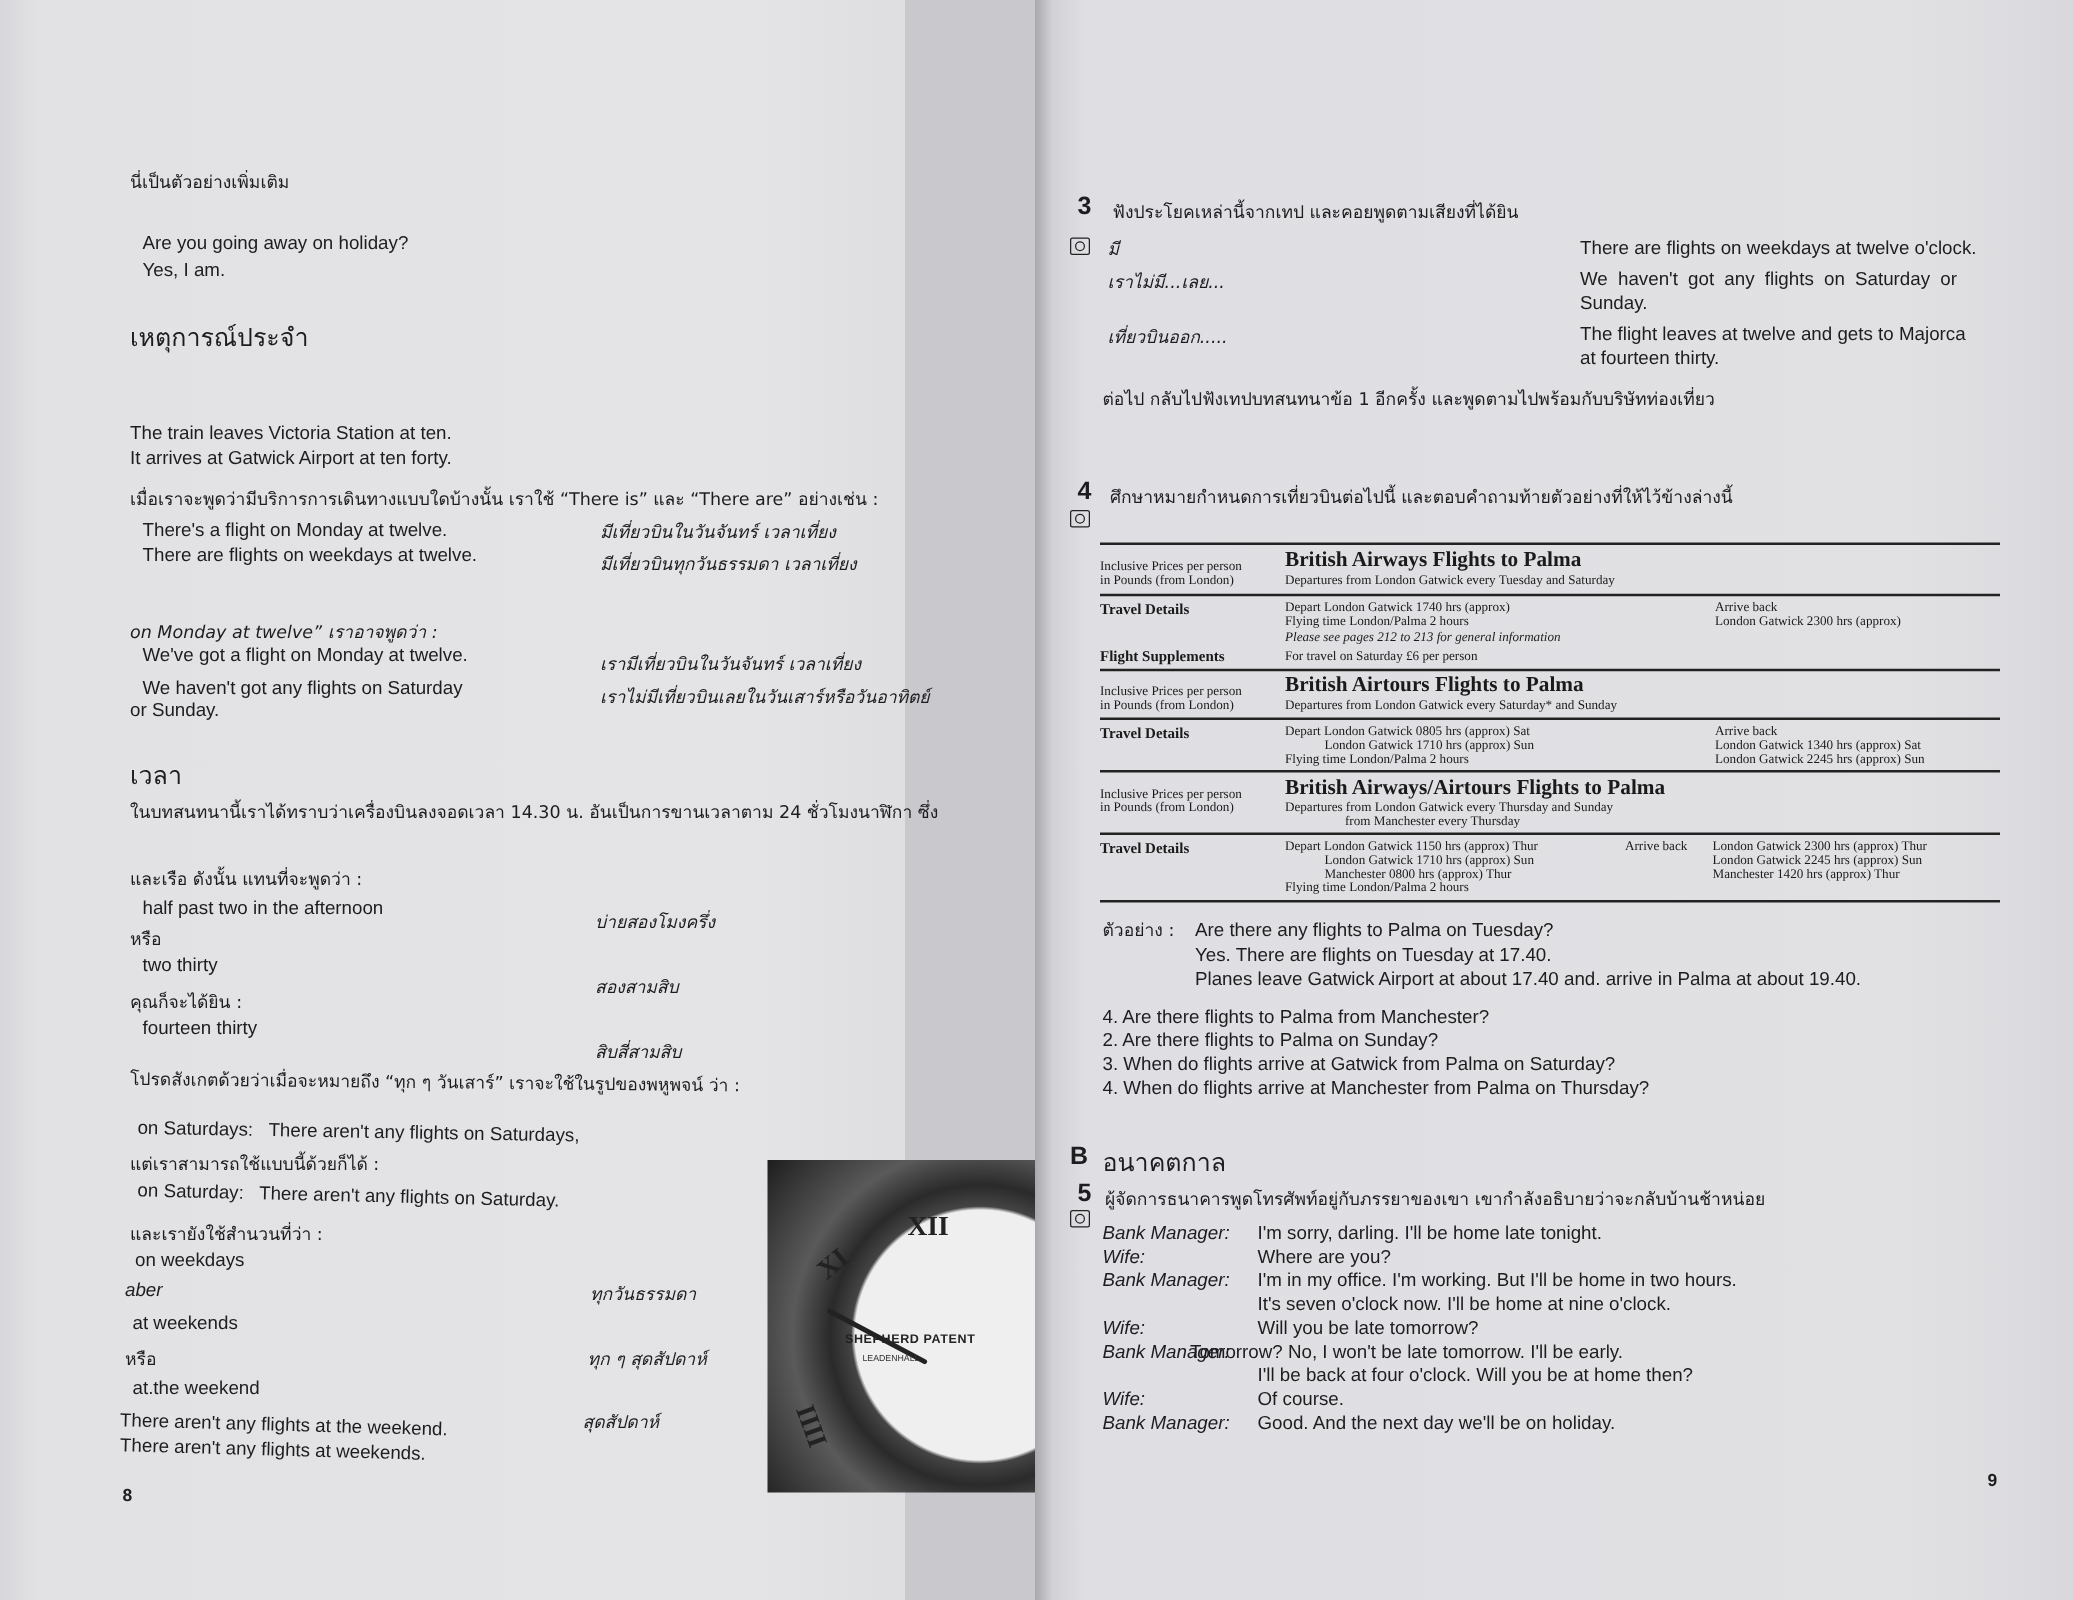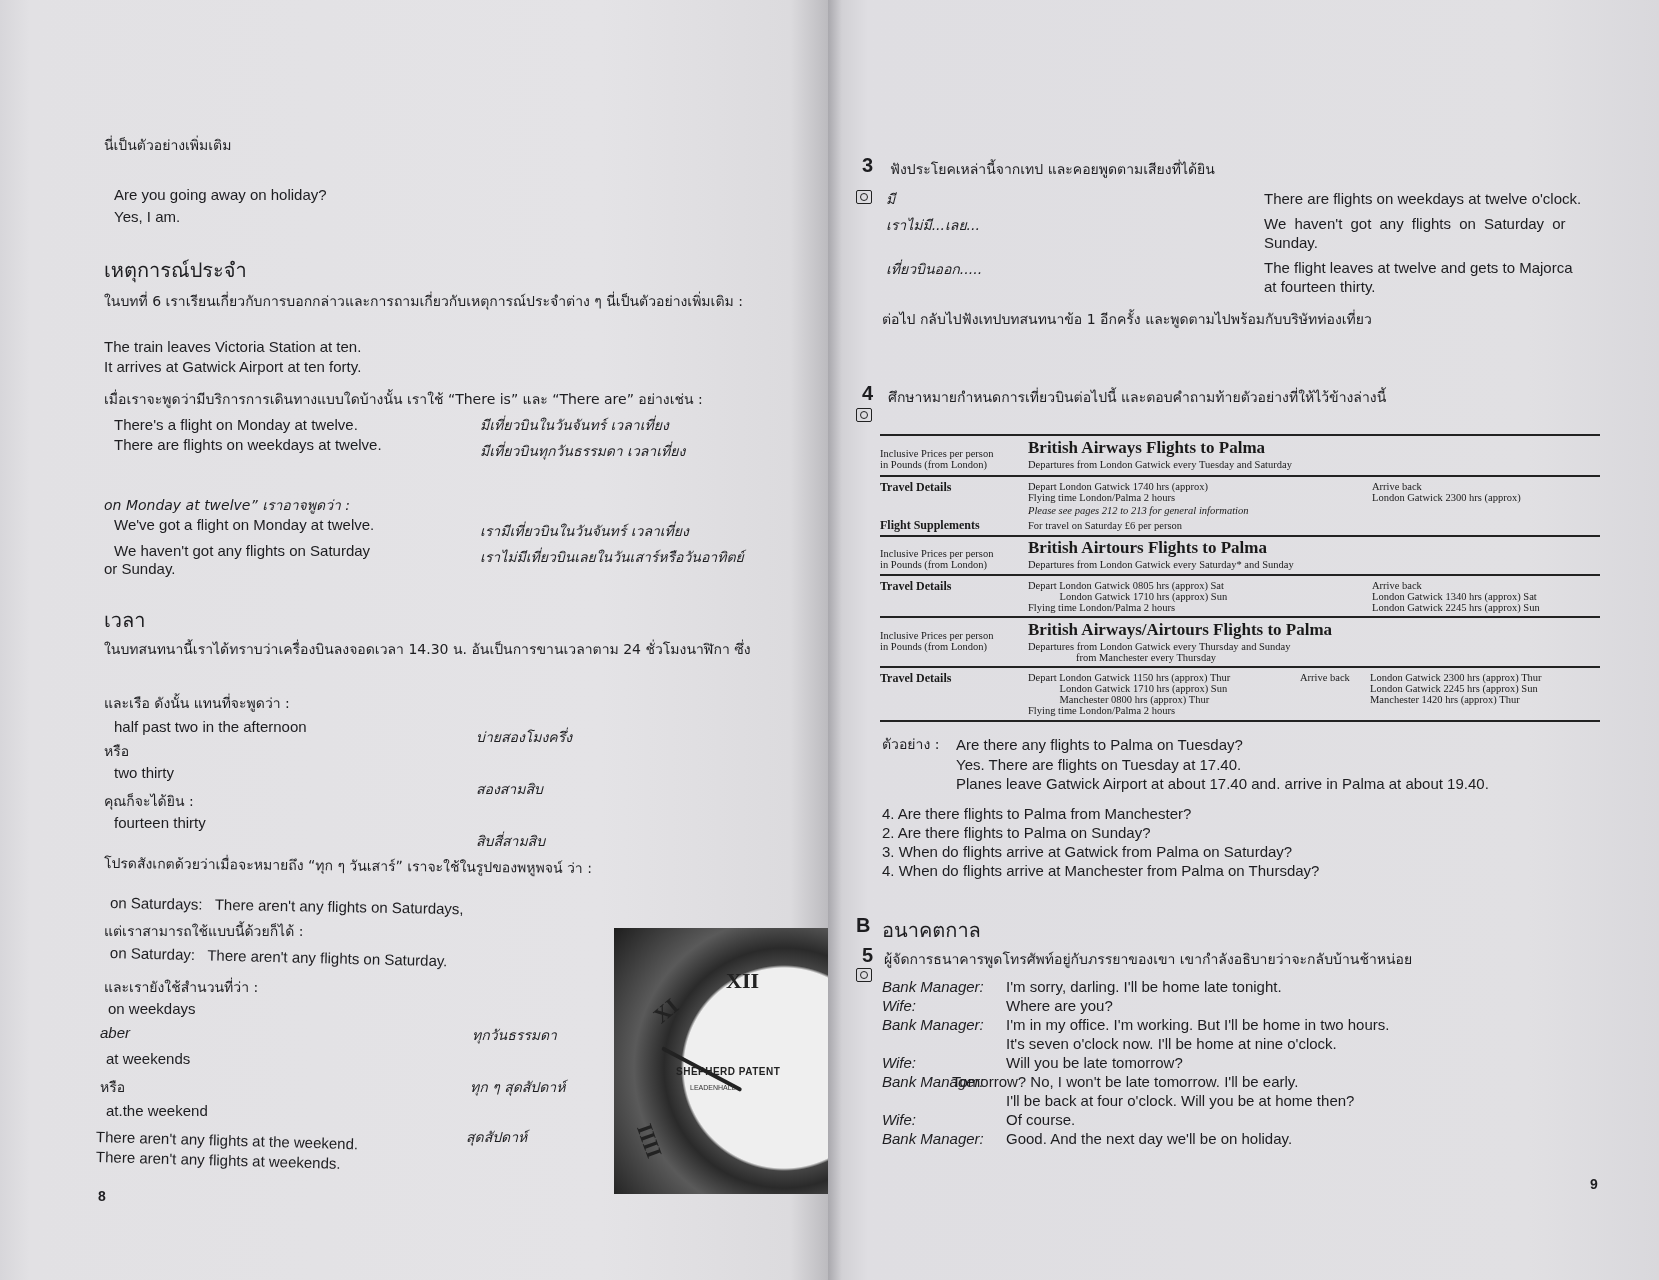--- a/index.html
+++ b/index.html
@@ -3,21 +3,21 @@
 <meta charset="utf-8">
 <style>
   html, body { margin:0; padding:0; }
   body {
     width:1659px; height:1280px; overflow:hidden; position:relative;
     background:#c9c8cc;
     font-family:"Liberation Sans", "DejaVu Sans", sans-serif;
     color:#1d1d20;
   }
   .page { position:absolute; top:0; height:1280px; }
-  #page-left { left:0; width:828px; background:linear-gradient(90deg,#d7d6da 0px,#e2e1e4 30px,#e4e3e6 600px,#dcdbde 790px,#bcbbbf 828px); }
+  #page-left { left:0; width:724px; background:linear-gradient(90deg,#d7d6da 0px,#e2e1e4 30px,#e4e3e6 600px,#dcdbde 790px,#bcbbbf 828px); }
   #page-right { left:828px; width:831px; background:linear-gradient(90deg,#a9a8ad 0px,#d2d1d5 14px,#dfdee2 40px,#e1e0e3 700px,#d9d8dc 831px); }
   .abs { position:absolute; white-space:nowrap; }
   .en { font-family:"Liberation Sans", sans-serif; font-size:15px; }
   .th { font-family:"DejaVu Sans", sans-serif; font-size:14px; }
   .th-it { font-family:"DejaVu Sans", sans-serif; font-size:14px; font-style:italic; }
   .heading-th { font-family:"DejaVu Sans", sans-serif; font-size:20px; }
   .ex-num { font-family:"Liberation Sans", sans-serif; font-weight:bold; font-size:20px; }
   .tape-icon { position:absolute; width:14px; height:12px; border:1.5px solid #222; border-radius:2px; }
   .tape-icon::after { content:""; position:absolute; left:3px; top:2px; width:6px; height:6px; border:1.5px solid #222; border-radius:50%; }
   .pagenum { font-family:"Liberation Sans", sans-serif; font-size:14px; font-weight:bold; }
@@ -41,21 +41,20 @@
 </style>
 </head>
 <body>
 
 <div id="page-left" class="page">
   <div class="abs th" style="left:104px;top:134px;">นี่เป็นตัวอย่างเพิ่มเติม</div>
   <div class="abs en" style="left:114px;top:186px;">Are you going away   on holiday?</div>
   <div class="abs en" style="left:114px;top:208px;">Yes, I am.</div>
 
   <div class="abs heading-th" style="left:104px;top:254px;">เหตุการณ์ประจำ</div>
-  <div class="abs th" style="left:104px;top:290px;">ในบทที่ 6 เราเรียนเกี่ยวกับการบอกกล่าวและการถามเกี่ยวกับเหตุการณ์ประจำต่าง ๆ  นี่เป็นตัวอย่างเพิ่มเติม :</div>
   <div class="abs en" style="left:104px;top:338px;">The train leaves Victoria Station at ten.</div>
   <div class="abs en" style="left:104px;top:358px;">It arrives at Gatwick Airport at ten forty.</div>
   <div class="abs th" style="left:104px;top:388px;">เมื่อเราจะพูดว่ามีบริการการเดินทางแบบใดบ้างนั้น เราใช้ “There is” และ “There are” อย่างเช่น :</div>
   <div class="abs en" style="left:114px;top:416px;">There's a   flight on Monday at twelve.</div>
   <div class="abs th-it" style="left:480px;top:414px;">มีเที่ยวบินในวันจันทร์ เวลาเที่ยง</div>
   <div class="abs en" style="left:114px;top:436px;text-align:center;">There are   flights on weekdays at twelve.</div>
   <div class="abs th-it" style="left:480px;top:440px;">มีเที่ยวบินทุกวันธรรมดา เวลาเที่ยง</div>
   <div class="abs th" style="left:104px;top:494px;font-style:italic;">on Monday at twelve” เราอาจพูดว่า :</div>
   <div class="abs en" style="left:114px;top:516px;">We've got   a flight on Monday at twelve.</div>
   <div class="abs th-it" style="left:480px;top:520px;">เรามีเที่ยวบินในวันจันทร์ เวลาเที่ยง</div>

